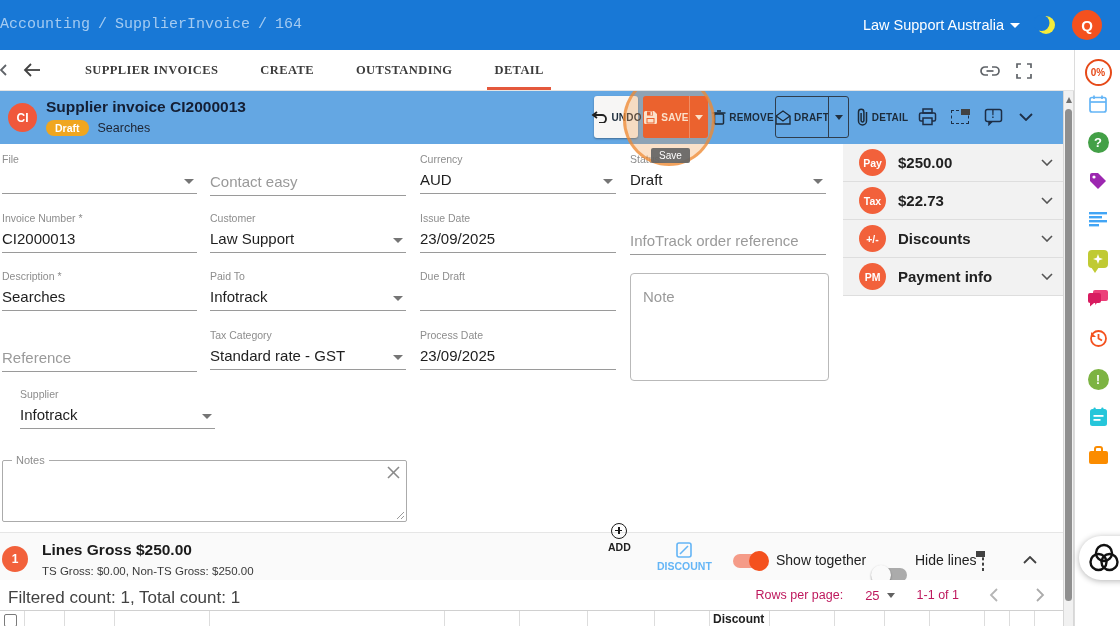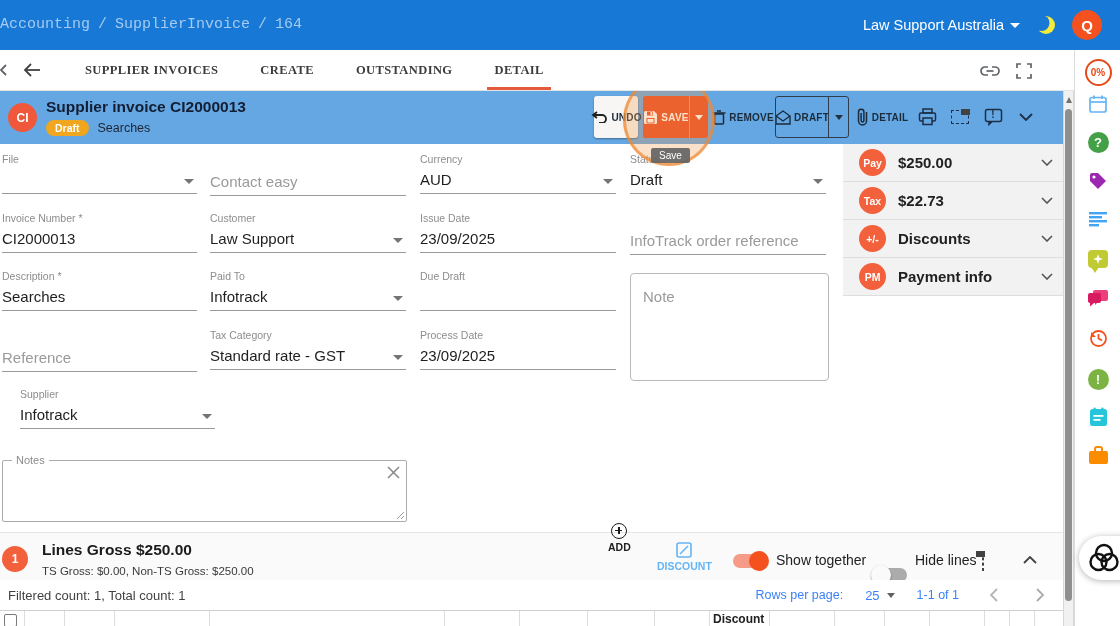--- a/index.html
+++ b/index.html
@@ -102,22 +102,22 @@
   .switch { width:34px; height:14px; border-radius:7px; position:relative; cursor:pointer; }
   .switch .knob { width:20px; height:20px; border-radius:50%; position:absolute; top:-3px; }
   .sw-on { background:#F59B88; } .sw-on .knob { right:-2px; background:#F4511E; }
   .sw-off { background:#ABABAB; } .sw-off .knob { left:-2px; background:#FAFAFA; box-shadow:0 1px 2px rgba(0,0,0,.4); }
   .toggle-label { position:absolute; top:552px; font-size:14px; color:#212121; }
   .snap-icon { width:18px; height:14px; border:1.5px dashed #424242; position:relative; }
   .snap-icon::after { content:""; position:absolute; right:-2px; top:-2px; width:9px; height:6px; background:#424242; }
 
   
   .footer { left:0; top:580px; width:1063px; height:30px; background:#fff; }
-  .filtered { position:absolute; left:8px; top:8px; font-size:13px; color:#424242; }
-  .pager { position:absolute; right:10px; top:0; height:30px; display:flex; align-items:center; gap:22px; font-size:12.5px; color:#3b82f6; }
+  .filtered { position:absolute; left:8px; top:8px; font-size:17px; color:#424242; }
+  .pager { position:absolute; right:10px; top:0; height:30px; display:flex; align-items:center; gap:22px; font-size:12.5px; color:#be185d; }
   .rpp-val { display:flex; align-items:center; gap:7px; font-size:13px; cursor:pointer; }
   .caret-g { width:0;height:0;border-left:4.5px solid transparent;border-right:4.5px solid transparent;border-top:5px solid #616161; }
   .pg-chev { color:#B5B5B5; cursor:pointer; padding:0 8px; }
 
   
   .btable { left:0; top:610px; width:1063px; height:16px; border-top:1px solid #D0D0D0; display:flex; }
   .bcell { border-right:1px solid #DDDDDD; height:16px; flex:none; position:relative; }
   .bcheck { position:absolute; left:4px; top:3px; width:13px; height:13px; border:1px solid #7A7A7A; border-radius:2px; background:#fff; }
   .bdiscount { font-size:12px; font-weight:bold; color:#212121; padding:1px 0 0 3px; }
 

